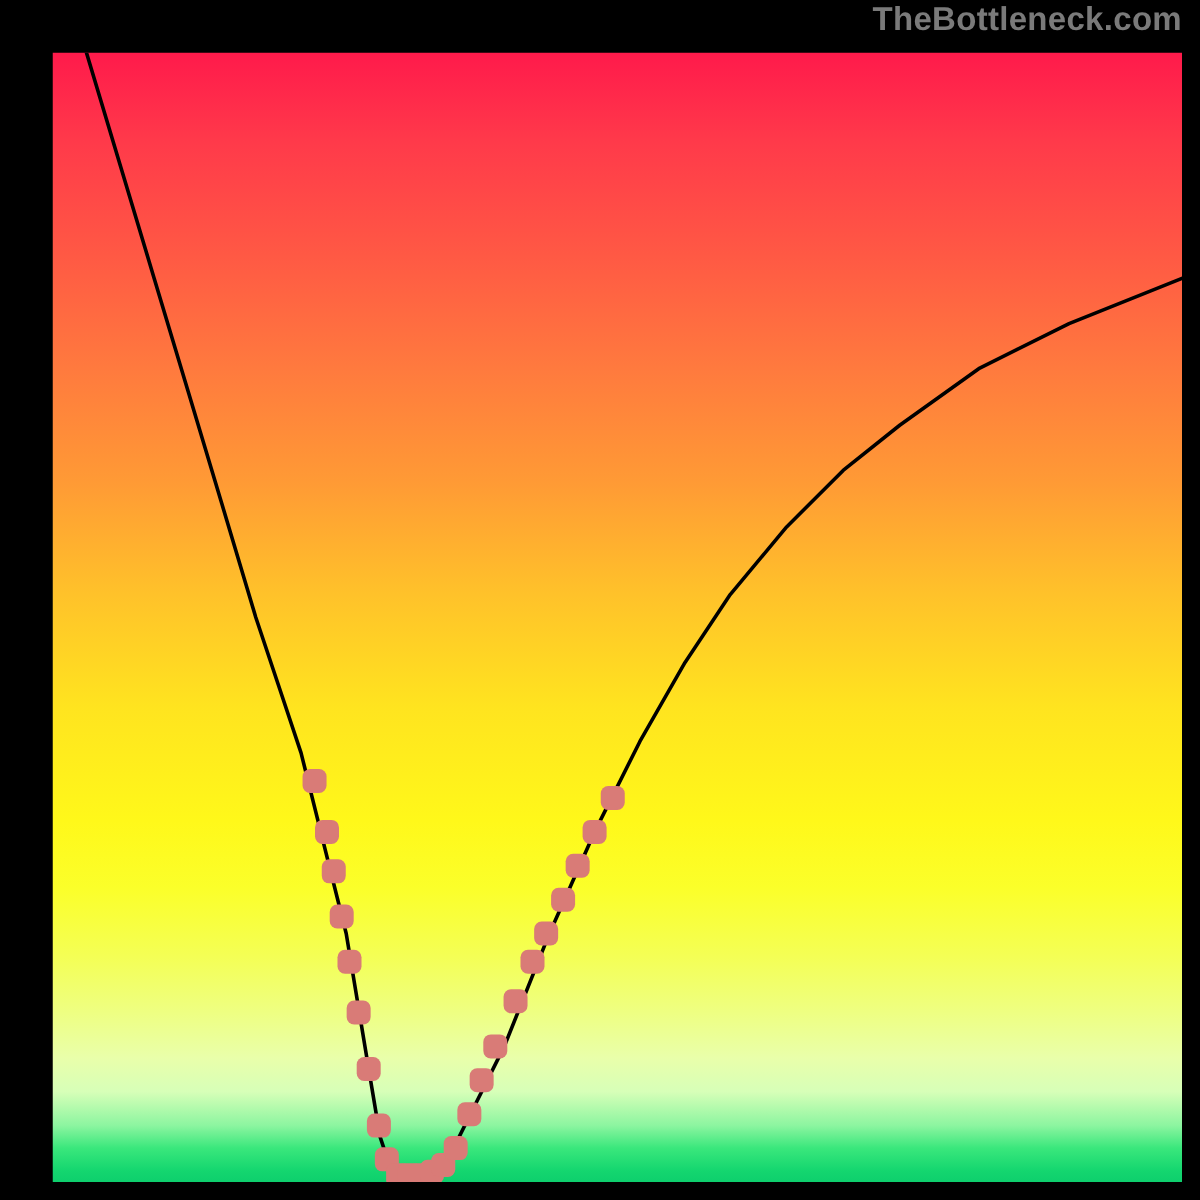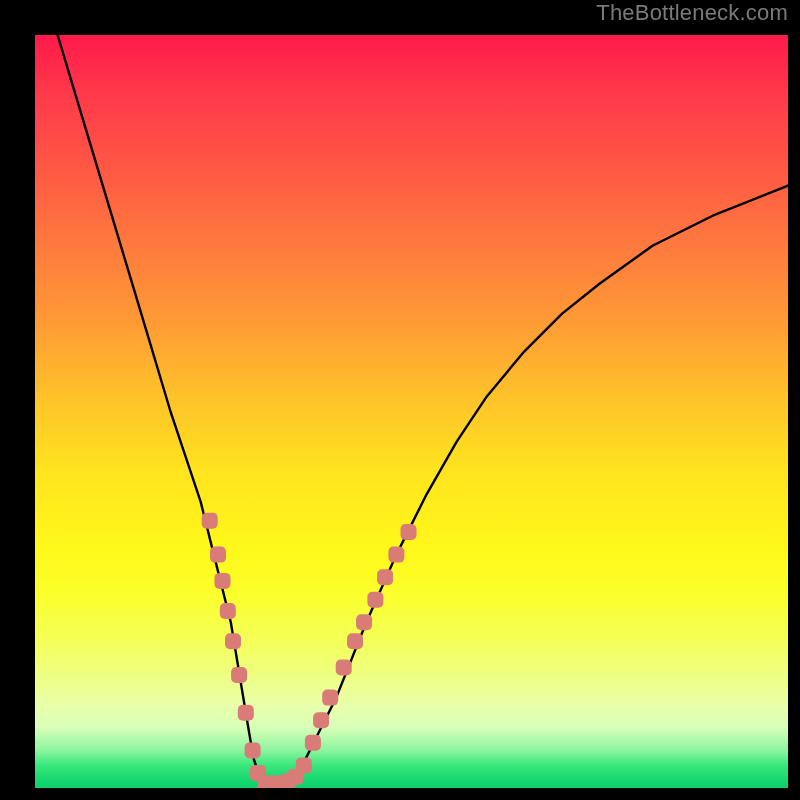--- a/index.html
+++ b/index.html
@@ -47,21 +47,21 @@
       #14d66f 99%,
       #0ecf6d 100%
     );
   }
   .watermark {
     position: absolute;
     top: 0;
     right: 12px;
     color: #7a7a7a;
     font-size: 22px;
-    font-weight: 400;
+    font-weight: 700;
     letter-spacing: 0.2px;
     user-select: none;
   }
   svg.curve {
     position: absolute;
     inset: 0;
     width: 100%;
     height: 100%;
   }
 </style>

